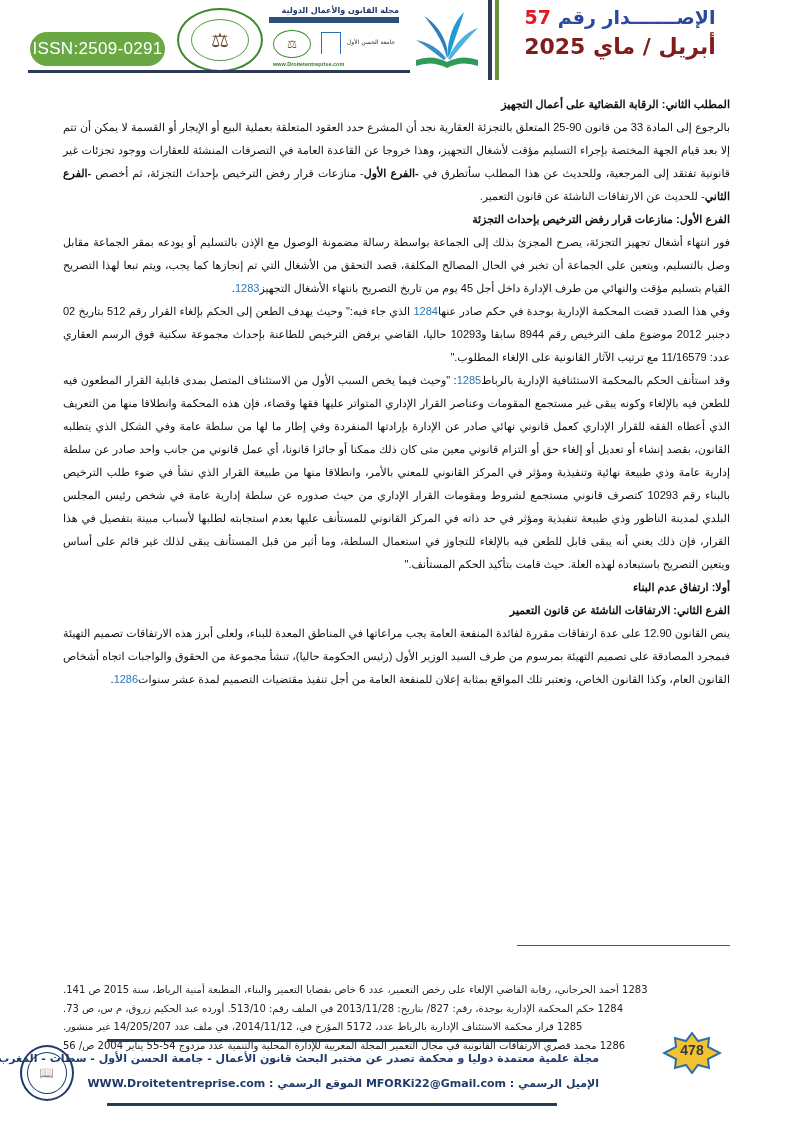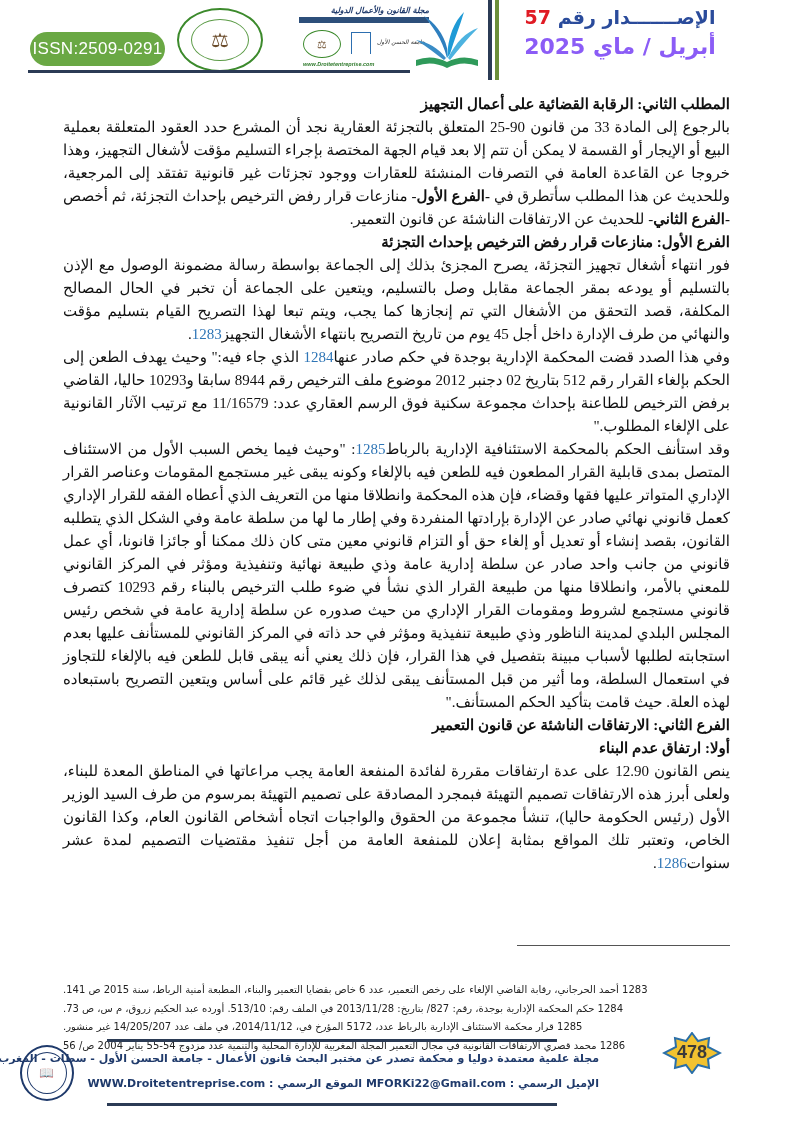--- a/index.html
+++ b/index.html
@@ -15,67 +15,67 @@
     display: flex; align-items: center; justify-content: center; letter-spacing: 0.3px;
   }
   .seal-big {
     position: absolute; left: 177px; top: 8px; width: 86px; height: 64px;
     border: 2px solid #3c8a2c; border-radius: 50%;
     display: flex; align-items: center; justify-content: center;
   }
   .seal-big .inner { width: 58px; height: 42px; border: 1px solid #5b9b46; border-radius: 50%;
     display: flex; align-items: center; justify-content: center; color: #6b4c2b; font-size: 20px; }
   .journal-logo {
-    position: absolute; left: 299px; top: 6px; width: 130px; height: 64px; font-style: italic;
+    position: absolute; left: 269px; top: 6px; width: 130px; height: 64px;
   }
   .journal-logo .title { font-size: 8px; color: #1f3a6b; font-weight: bold; text-align: right; direction: rtl; white-space: nowrap; }
   .journal-logo .subbar { margin-top: 2px; height: 6px; background: #2d4f7a; }
   .journal-logo .mini-seal { position: absolute; left: 4px; top: 24px; width: 38px; height: 28px; border: 1px solid #3c8a2c; border-radius: 50%; display:flex; align-items:center; justify-content:center; font-size: 11px; color:#6b4c2b; }
   .journal-logo .uni { position: absolute; left: 52px; top: 26px; width: 20px; height: 22px; border: 1.5px solid #2d6fb0; border-bottom: none; }
   .journal-logo .uni-text { position: absolute; left: 78px; top: 32px; font-size: 6px; color:#333; direction: rtl; }
   .journal-logo .web { position: absolute; left: 4px; top: 55px; font-size: 5.5px; color: #2f7a2c; font-weight: bold; font-family: "Liberation Sans", sans-serif; }
   .book-logo { position: absolute; left: 412px; top: 8px; width: 70px; height: 62px; }
   .vbars { position: absolute; left: 488px; top: 0; width: 12px; height: 80px; }
   .vbars .b1 { position: absolute; left: 0; top: 0; width: 4px; height: 80px; background: #2b3b55; }
   .vbars .b2 { position: absolute; left: 7px; top: 0; width: 4px; height: 80px; background: #6b8e3a; }
   .issue {
     position: absolute; left: 510px; top: 6px; width: 220px; text-align: center; direction: rtl;
     font-family: "DejaVu Sans", sans-serif; font-weight: bold;
   }
   .issue .line1 { font-size: 19px; color: #2a4b9b; }
   .issue .line1 .num { color: #e01b24; }
-  .issue .line2 { font-size: 22px; color: #8b5cf6; margin-top: 6px; }
+  .issue .line2 { font-size: 22px; color: #7f1d1d; margin-top: 6px; }
   .header-rule { position: absolute; left: 28px; top: 70px; width: 382px; height: 3px; background: #2b3b55; }
 
   
   .content {
     position: absolute; left: 63px; top: 93px; width: 667px;
     direction: rtl; text-align: justify; text-align-last: right;
-    font-family: Liberation Serif, serif; font-size: 15px; line-height: 23px; color: #111;
+    font-family: Liberation Sans, sans-serif; font-size: 11px; line-height: 23px; color: #111;
   }
   .content p { margin: 0; }
   .content .h { font-weight: bold; }
   .content .b { font-weight: bold; }
   .fn-ref { color: #2e75b6; margin-top: 28px; }
 
   
   .fn-rule { position: absolute; left: 517px; top: 945px; width: 213px; height: 1px; background: #555; }
   .footnotes {
     position: absolute; left: 63px; top: 953px; width: 667px; direction: rtl; text-align: left;
     font-size: 10px; line-height: 18.5px; color: #222; margin-top: 28px;
   }
 
   
   .footer { position: absolute; left: 0; top: 1030px; width: 794px; height: 93px; }
   .ft-rule-top { position: absolute; left: 107px; top: 9px; width: 450px; height: 3px; background: #2b3b55; }
   .ft-rule-bot { position: absolute; left: 107px; top: 73px; width: 450px; height: 3px; background: #2b3b55; }
   .ft-line1 { position: absolute; right: 195px; top: 22px; direction: rtl; font-size: 11px; font-weight: bold; color: #1f3a6b; white-space: nowrap; }
   .ft-line2 { position: absolute; right: 195px; top: 47px; direction: rtl; font-size: 11px; font-weight: bold; color: #1f3a6b; white-space: nowrap; }
   .page-star { position: absolute; left: 662px; top: 2px; width: 60px; height: 42px; }
-  .page-num { position: absolute; left: 662px; top: 12px; width: 60px; text-align: center; font-family: "Liberation Sans", sans-serif; font-weight: bold; font-size: 18px; color: #3a3a3a; }
+  .page-num { position: absolute; left: 662px; top: 12px; width: 60px; text-align: center; font-family: "Liberation Sans", sans-serif; font-weight: bold; font-size: 14px; color: #3a3a3a; }
   .footer-seal { position: absolute; left: 20px; top: 15px; width: 54px; height: 56px; border: 2px solid #1f3a6b; border-radius: 50%;
     display: flex; align-items: center; justify-content: center; }
   .footer-seal .in { width: 40px; height: 42px; border: 1px solid #1f3a6b; border-radius: 50%; display:flex; align-items:center; justify-content:center; font-size: 12px; color: #2f7a2c; }
 </style>
 </head>
 <body>
 
 <div class="header">
   <div class="issn">ISSN:2509-0291</div>
 
@@ -122,22 +122,22 @@
   <p><span>بالرجوع إلى المادة 33 من قانون 90-25 المتعلق بالتجزئة العقارية نجد أن المشرع حدد العقود المتعلقة بعملية البيع أو الإيجار أو القسمة لا يمكن أن تتم إلا بعد قيام الجهة المختصة بإجراء التسليم مؤقت لأشغال التجهيز، وهذا خروجا عن القاعدة العامة في التصرفات المنشئة للعقارات ووجود تجزئات غير قانونية تفتقد إلى المرجعية، وللحديث عن هذا المطلب سأتطرق في </span><span class="b">-الفرع الأول</span><span>- منازعات قرار رفض الترخيص بإحداث التجزئة، ثم أخصص </span><span class="b">-الفرع الثاني</span><span>- للحديث عن الارتفاقات الناشئة عن قانون التعمير.</span></p>
 
   <p class="h">الفرع الأول: منازعات قرار رفض الترخيص بإحداث التجزئة</p>
 
   <p><span>فور انتهاء أشغال تجهيز التجزئة، يصرح المجزئ بذلك إلى الجماعة بواسطة رسالة مضمونة الوصول مع الإذن بالتسليم أو يودعه بمقر الجماعة مقابل وصل بالتسليم، ويتعين على الجماعة أن تخبر في الحال المصالح المكلفة، قصد التحقق من الأشغال التي تم إنجازها كما يجب، ويتم تبعا لهذا التصريح القيام بتسليم مؤقت والنهائي من طرف الإدارة داخل أجل 45 يوم من تاريخ التصريح بانتهاء الأشغال التجهيز</span><a class="fn-ref">1283</a><span>.</span></p>
 
   <p><span>وفي هذا الصدد قضت المحكمة الإدارية بوجدة في حكم صادر عنها</span><a class="fn-ref">1284</a><span> الذي جاء فيه:" وحيث يهدف الطعن إلى الحكم بإلغاء القرار رقم 512 بتاريخ 02 دجنبر 2012 موضوع ملف الترخيص رقم 8944 سابقا و10293 حاليا، القاضي برفض الترخيص للطاعنة بإحداث مجموعة سكنية فوق الرسم العقاري عدد: 11/16579 مع ترتيب الآثار القانونية على الإلغاء المطلوب."</span></p>
 
   <p><span>وقد استأنف الحكم بالمحكمة الاستئنافية الإدارية بالرباط</span><a class="fn-ref">1285</a><span>: "وحيث فيما يخص السبب الأول من الاستئناف المتصل بمدى قابلية القرار المطعون فيه للطعن فيه بالإلغاء وكونه يبقى غير مستجمع المقومات وعناصر القرار الإداري المتواتر عليها فقها وقضاء، فإن هذه المحكمة وانطلاقا منها من التعريف الذي أعطاه الفقه للقرار الإداري كعمل قانوني نهائي صادر عن الإدارة بإرادتها المنفردة وفي إطار ما لها من سلطة عامة وفي الشكل الذي يتطلبه القانون، بقصد إنشاء أو تعديل أو إلغاء حق أو التزام قانوني معين متى كان ذلك ممكنا أو جائزا قانونا، أي عمل قانوني من جانب واحد صادر عن سلطة إدارية عامة وذي طبيعة نهائية وتنفيذية ومؤثر في المركز القانوني للمعني بالأمر، وانطلاقا منها من طبيعة القرار الذي نشأ في ضوء طلب الترخيص بالبناء رقم 10293 كتصرف قانوني مستجمع لشروط ومقومات القرار الإداري من حيث صدوره عن سلطة إدارية عامة في شخص رئيس المجلس البلدي لمدينة الناظور وذي طبيعة تنفيذية ومؤثر في حد ذاته في المركز القانوني للمستأنف عليها بعدم استجابته لطلبها لأسباب مبينة بتفصيل في هذا القرار، فإن ذلك يعني أنه يبقى قابل للطعن فيه بالإلغاء للتجاوز في استعمال السلطة، وما أثير من قبل المستأنف يبقى لذلك غير قائم على أساس ويتعين التصريح باستبعاده لهذه العلة. حيث قامت بتأكيد الحكم المستأنف."</span></p>
 
+  <p class="h">أولا: ارتفاق عدم البناء</p>
   <p class="h">الفرع الثاني: الارتفاقات الناشئة عن قانون التعمير</p>
-  <p class="h">أولا: ارتفاق عدم البناء</p>
 
   <p><span>ينص القانون 12.90 على عدة ارتفاقات مقررة لفائدة المنفعة العامة يجب مراعاتها في المناطق المعدة للبناء، ولعلى أبرز هذه الارتفاقات تصميم التهيئة فبمجرد المصادقة على تصميم التهيئة بمرسوم من طرف السيد الوزير الأول (رئيس الحكومة حاليا)، تنشأ مجموعة من الحقوق والواجبات اتجاه أشخاص القانون العام، وكذا القانون الخاص، وتعتبر تلك المواقع بمثابة إعلان للمنفعة العامة من أجل تنفيذ مقتضيات التصميم لمدة عشر سنوات</span><a class="fn-ref">1286</a><span>.</span></p>
 </div>
 
 <div class="fn-rule"></div>
 <div class="footnotes">
   <p>1283 أحمد الحرجاني، رقابة القاضي الإلغاء على رخص التعمير، عدد 6 خاص بقضايا التعمير والبناء، المطبعة أمنية الرباط، سنة 2015 ص 141.</p>
   <p>1284 حكم المحكمة الإدارية بوجدة، رقم: 827/ بتاريخ: 2013/11/28 في الملف رقم: 513/10. أورده عبد الحكيم زروق، م س، ص 73.</p>
   <p>1285 قرار محكمة الاستئناف الإدارية بالرباط عدد، 5172 المؤرخ في، 2014/11/12، في ملف عدد 14/205/207 غير منشور.</p>
   <p>1286 محمد قصري الارتفاقات القانونية في مجال التعمير المجلة المغربية للإدارة المحلية والتنمية عدد مزدوج 54-55 يناير 2004 ص/ 56</p>

